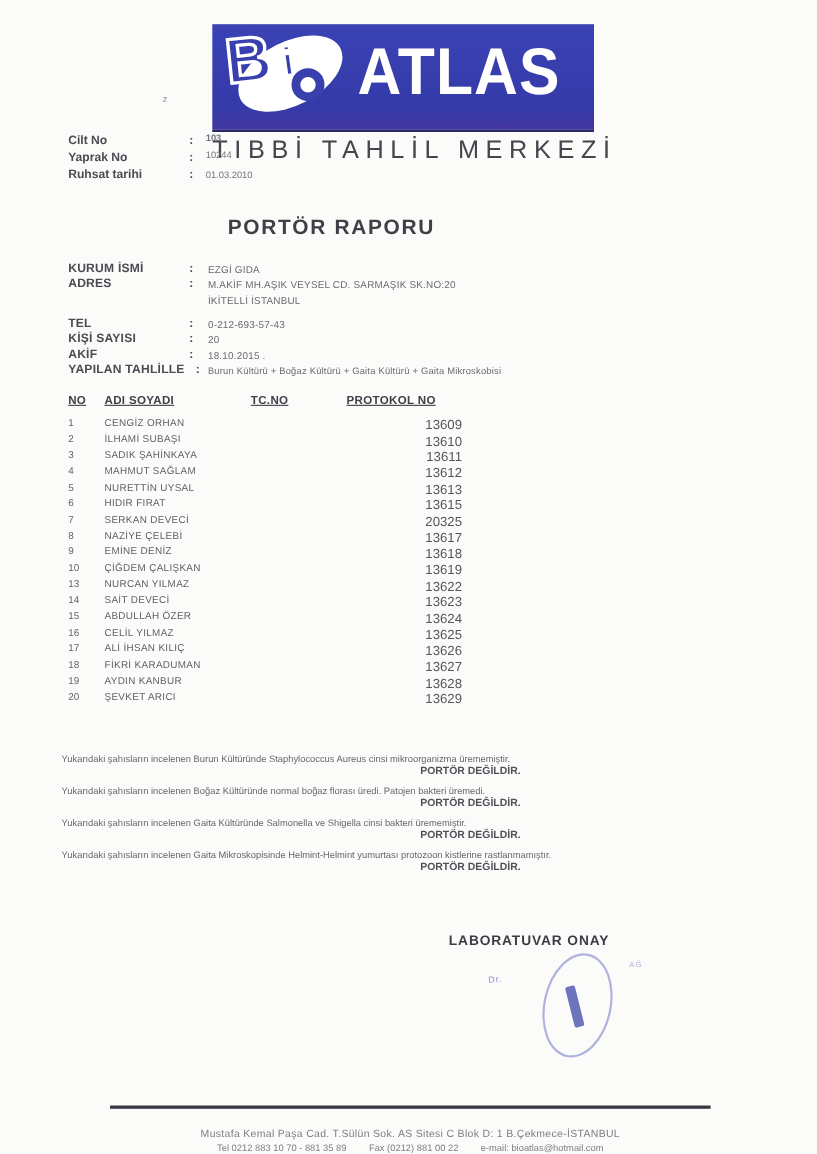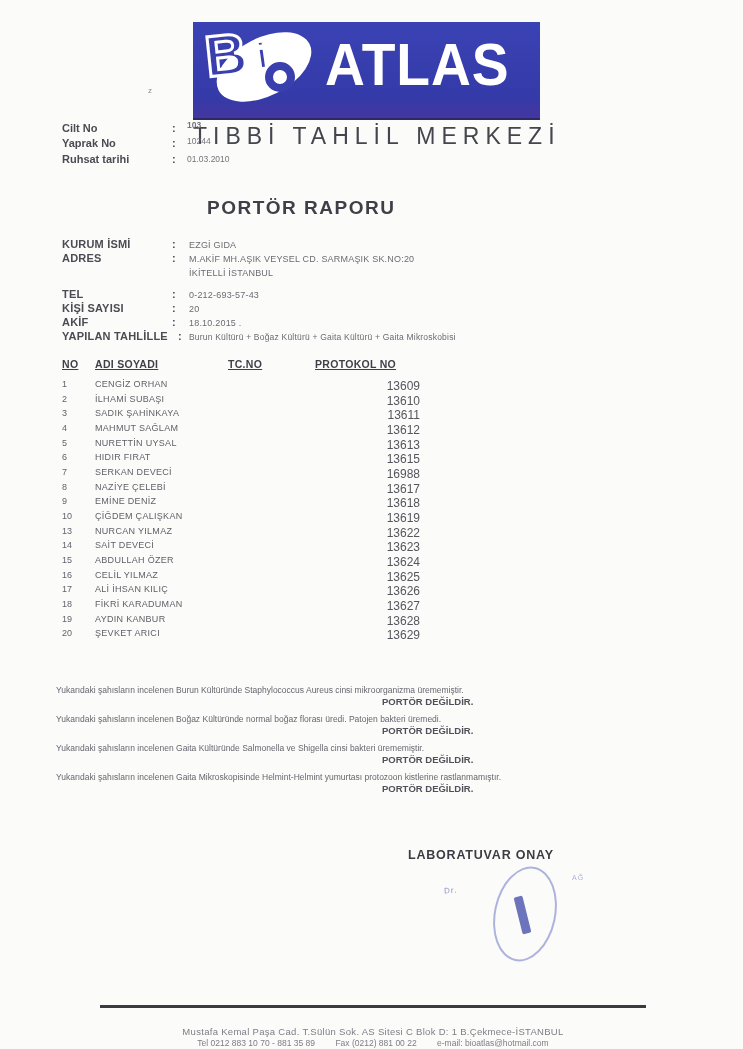--- a/index.html
+++ b/index.html
@@ -191,21 +191,21 @@
       <span class="td-protokol">13613</span>
     </div>
   <div class="trow">
       <span class="td-no">6</span>
       <span class="td-name">HIDIR FIRAT</span>
       <span class="td-protokol">13615</span>
     </div>
   <div class="trow">
       <span class="td-no">7</span>
       <span class="td-name">SERKAN DEVECİ</span>
-      <span class="td-protokol">16988</span>
+      <span class="td-protokol">20325</span>
     </div>
   <div class="trow">
       <span class="td-no">8</span>
       <span class="td-name">NAZİYE ÇELEBİ</span>
       <span class="td-protokol">13617</span>
     </div>
   <div class="trow">
       <span class="td-no">9</span>
       <span class="td-name">EMİNE DENİZ</span>
       <span class="td-protokol">13618</span>

